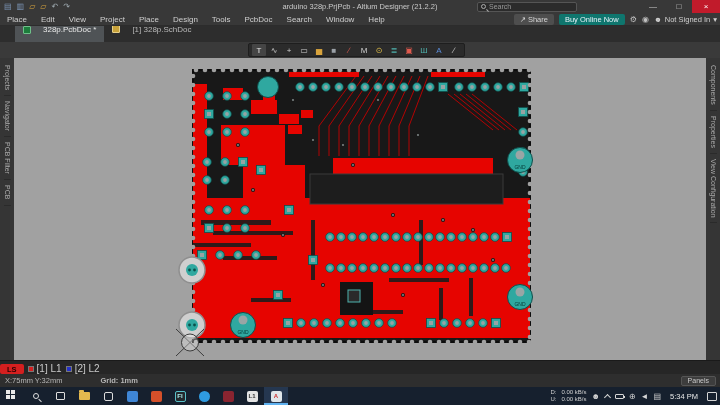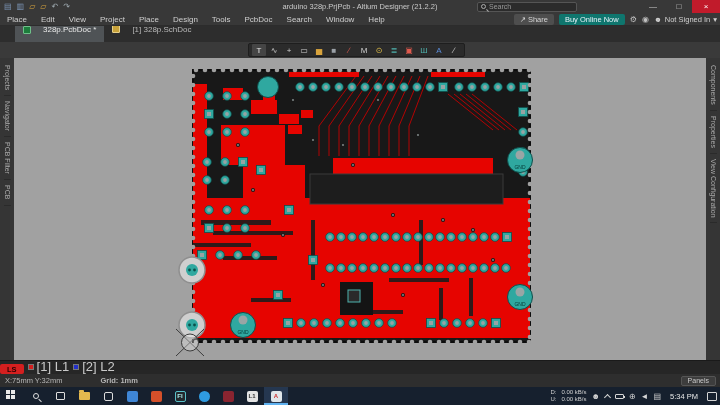--- a/index.html
+++ b/index.html
@@ -40,21 +40,21 @@
   .tool:first-child{background:#454545;}
   
   .main{flex:1 1 auto;display:flex;min-height:0;}
   .sidestrip{width:14px;background:#353535;display:flex;flex-direction:column;align-items:center;padding-top:2px;flex:0 0 14px;}
   .vtab{writing-mode:vertical-rl;font-size:7px;color:#ababab;padding:5px 0;border-bottom:1px solid #2a2a2a;white-space:nowrap;}
   .canvas{flex:1 1 auto;background:#a1a1a1;position:relative;overflow:hidden;}
   .canvas svg{position:absolute;left:157px;top:0;}
   
   .layerbar{height:14px;background:#262626;display:flex;align-items:flex-end;gap:4px;flex:0 0 14px;border-top:1px solid #1a1a1a;}
   .lspill{background:#d41f1f;color:#2a0000;font-size:7.5px;font-weight:bold;padding:0 7px;height:10px;border-radius:2px;display:flex;align-items:center;}
-  .layertab{display:flex;align-items:center;gap:3px;font-size:13px;color:#c9c9c9;}
+  .layertab{display:flex;align-items:center;gap:3px;font-size:10px;color:#c9c9c9;}
   .sw{width:6px;height:6px;border:1px solid #777;flex:0 0 6px;}
   .sw.red{background:#d41f1f;}
   .sw.blue{background:#2330c8;}
   
   .statusbar{height:13px;background:#2e2e2e;display:flex;align-items:center;font-size:7.5px;color:#b5b5b5;padding:0 5px;flex:0 0 13px;position:relative;}
   .statusbar .grid{margin-left:38px;font-weight:bold;}
   .panelsbtn{position:absolute;right:4px;top:1.5px;height:10px;background:#3d3d3d;border:1px solid #555;border-radius:2px;color:#c9c9c9;font-size:7px;display:flex;align-items:center;padding:0 6px;}
   
   .taskbar{height:18px;background:#16202e;display:flex;align-items:stretch;flex:0 0 18px;}
   .tbicon{width:24px;display:flex;align-items:center;justify-content:center;position:relative;}

